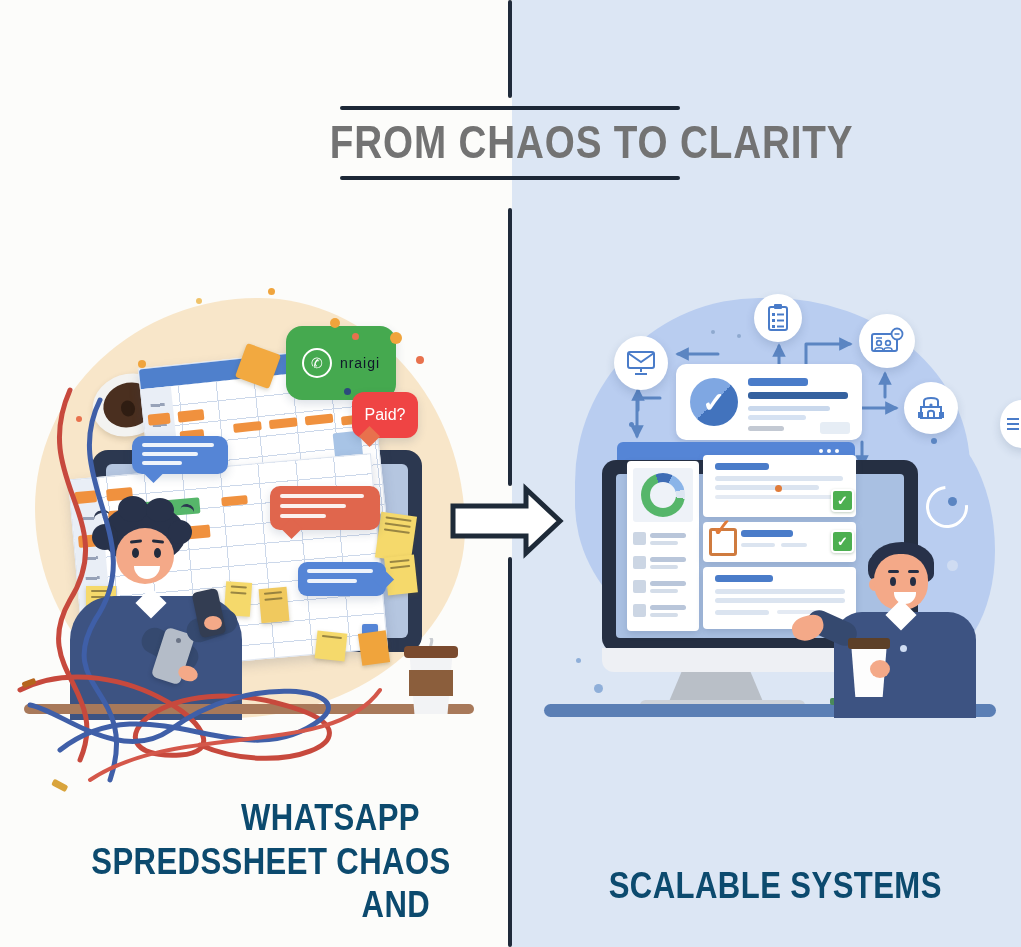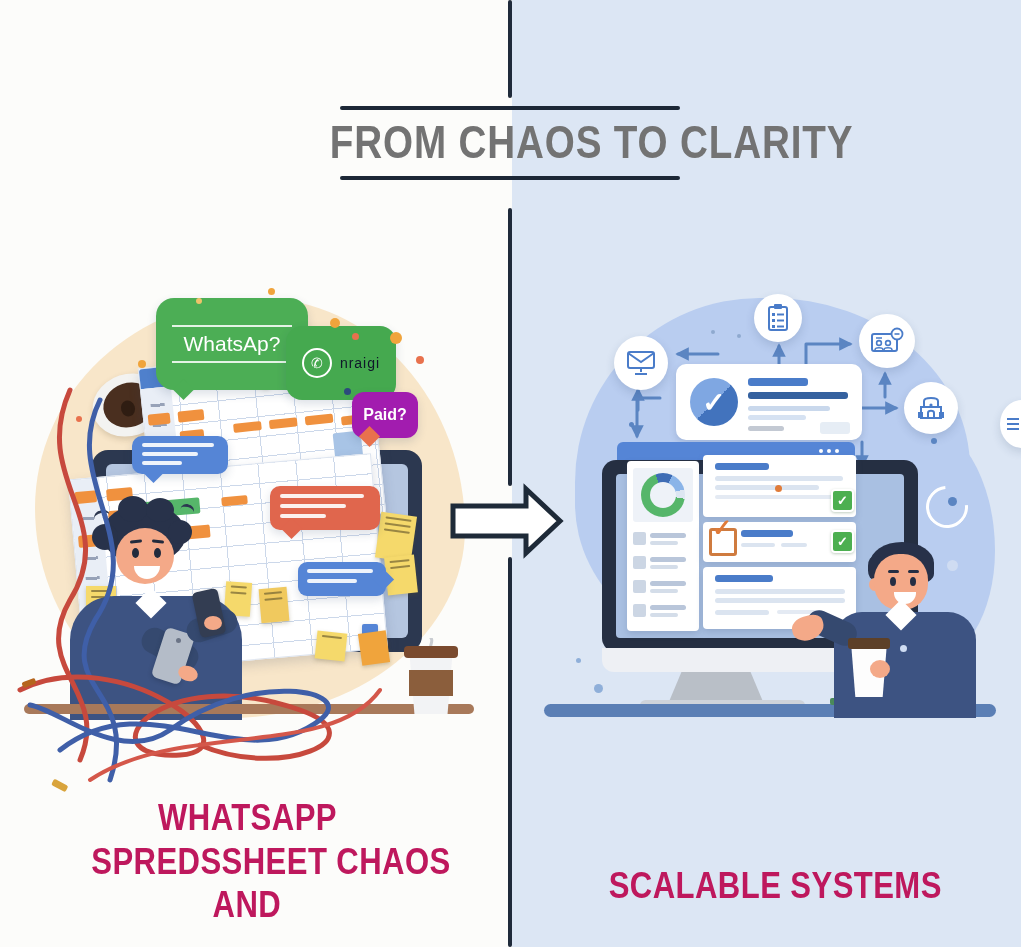--- a/index.html
+++ b/index.html
@@ -5,21 +5,21 @@
   html,body{margin:0;padding:0;background:#ffffff;font-family:"Liberation Sans",sans-serif;}
   .canvas{position:relative;width:1021px;height:947px;overflow:hidden;background:#fcfcfa;}
   .a{position:absolute;}
   .r{border-radius:50%;}
   .shadow{box-shadow:0 4px 10px rgba(40,60,100,.16);}
   .cond{display:inline-block;transform:scaleX(.84);transform-origin:center;white-space:nowrap;}
   .bl{position:absolute;height:4px;border-radius:2px;background:rgba(255,255,255,.9);}
   .tail{position:absolute;width:15px;height:15px;transform:rotate(45deg);}
   .title-line{height:4px;background:#1c2736;margin:0 auto;width:340px;border-radius:2px;}
   .title-text{font-size:46px;font-weight:700;color:#737373;letter-spacing:1px;line-height:1.25;}
-  .caption{font-size:37px;font-weight:700;color:#be185d;letter-spacing:.5px;line-height:1.18;text-align:center;}
+  .caption{font-size:37px;font-weight:700;color:#0c4a6e;letter-spacing:.5px;line-height:1.18;text-align:right;}
   .sheet{background:#ffffff;border:1px solid #dde4ef;box-shadow:0 5px 12px rgba(60,70,100,.18);}
   .grid{position:absolute;left:0;right:0;bottom:0;
     background-image:
       repeating-linear-gradient(to bottom, transparent 0 19px, #ccd8ea 19px 20px),
       repeating-linear-gradient(to right, transparent 0 37px, #ccd8ea 37px 38px);}
   .cell{position:absolute;border-radius:2px;}
   .sticky{position:absolute;box-shadow:0 2px 4px rgba(90,80,40,.25);}
   .scrib{height:2px;background:#7a6a35;border-radius:1px;margin:4px 5px 0 5px;opacity:.75;}
   .card{position:absolute;background:#fff;border-radius:4px;box-shadow:0 3px 7px rgba(60,80,120,.20);}
   .tline{position:absolute;border-radius:3px;}
@@ -98,30 +98,26 @@
   <div class="sticky" style="left:260px;top:588px;width:28px;height:34px;background:#f0c95e;transform:rotate(-5deg);">
     <div class="scrib"></div>
       <div class="scrib"></div>
   </div>
   <div class="sticky" style="left:316px;top:632px;width:30px;height:28px;background:#f5d96b;transform:rotate(6deg);">
     <div class="scrib"></div>
   </div>
   <div class="sticky" style="left:362px;top:624px;width:16px;height:12px;background:#5585d6;border-radius:2px;"></div>
   <div class="sticky" style="left:360px;top:632px;width:28px;height:32px;background:#f0a43c;transform:rotate(-8deg);"></div>
 
-  <div class="a shadow" style="left:156px;top:298px;width:152px;height:92px;background:#4cae55;border-radius:18px;display:flex;align-items:center;justify-content:center;">
-    <div class="tail" style="left:20px;bottom:-7px;background:#4cae55;"></div>
-    <span style="color:#fff;font-size:21px;border-top:2px solid rgba(255,255,255,.85);border-bottom:2px solid rgba(255,255,255,.85);padding:5px 12px;">WhatsAp?</span>
-  </div>
   <div class="a shadow" style="left:286px;top:326px;width:110px;height:74px;background:#45a94f;border-radius:16px;display:flex;align-items:center;justify-content:center;gap:8px;">
     <div class="tail" style="right:20px;bottom:-7px;background:#45a94f;"></div>
     <span class="r" style="width:26px;height:26px;border:2px solid #fff;color:#fff;font-size:14px;display:inline-flex;align-items:center;justify-content:center;">✆</span>
     <span style="color:#0f172a;font-size:14px;letter-spacing:1px;">nraigi</span>
   </div>
-  <div class="a shadow" style="left:352px;top:392px;width:66px;height:46px;background:#a21caf;border-radius:12px;display:flex;align-items:center;justify-content:center;font-weight:bold;">
+  <div class="a shadow" style="left:352px;top:392px;width:66px;height:46px;background:#ef4444;border-radius:12px;display:flex;align-items:center;justify-content:center;">
     <div class="tail" style="left:10px;bottom:-6px;background:#e8714d;"></div>
     <span style="color:#fff;font-size:16px;">Paid?</span>
   </div>
   <div class="a shadow" style="left:132px;top:436px;width:96px;height:38px;background:#5585d6;border-radius:10px;">
     <div class="tail" style="left:14px;bottom:-6px;background:#5585d6;"></div>
     <div class="bl" style="left:10px;top:7px;width:72px;"></div>
     <div class="bl" style="left:10px;top:16px;width:56px;"></div>
     <div class="bl" style="left:10px;top:25px;width:40px;"></div>
   </div>
   <div class="a shadow" style="left:270px;top:486px;width:110px;height:44px;background:#e0664d;border-radius:10px;">

